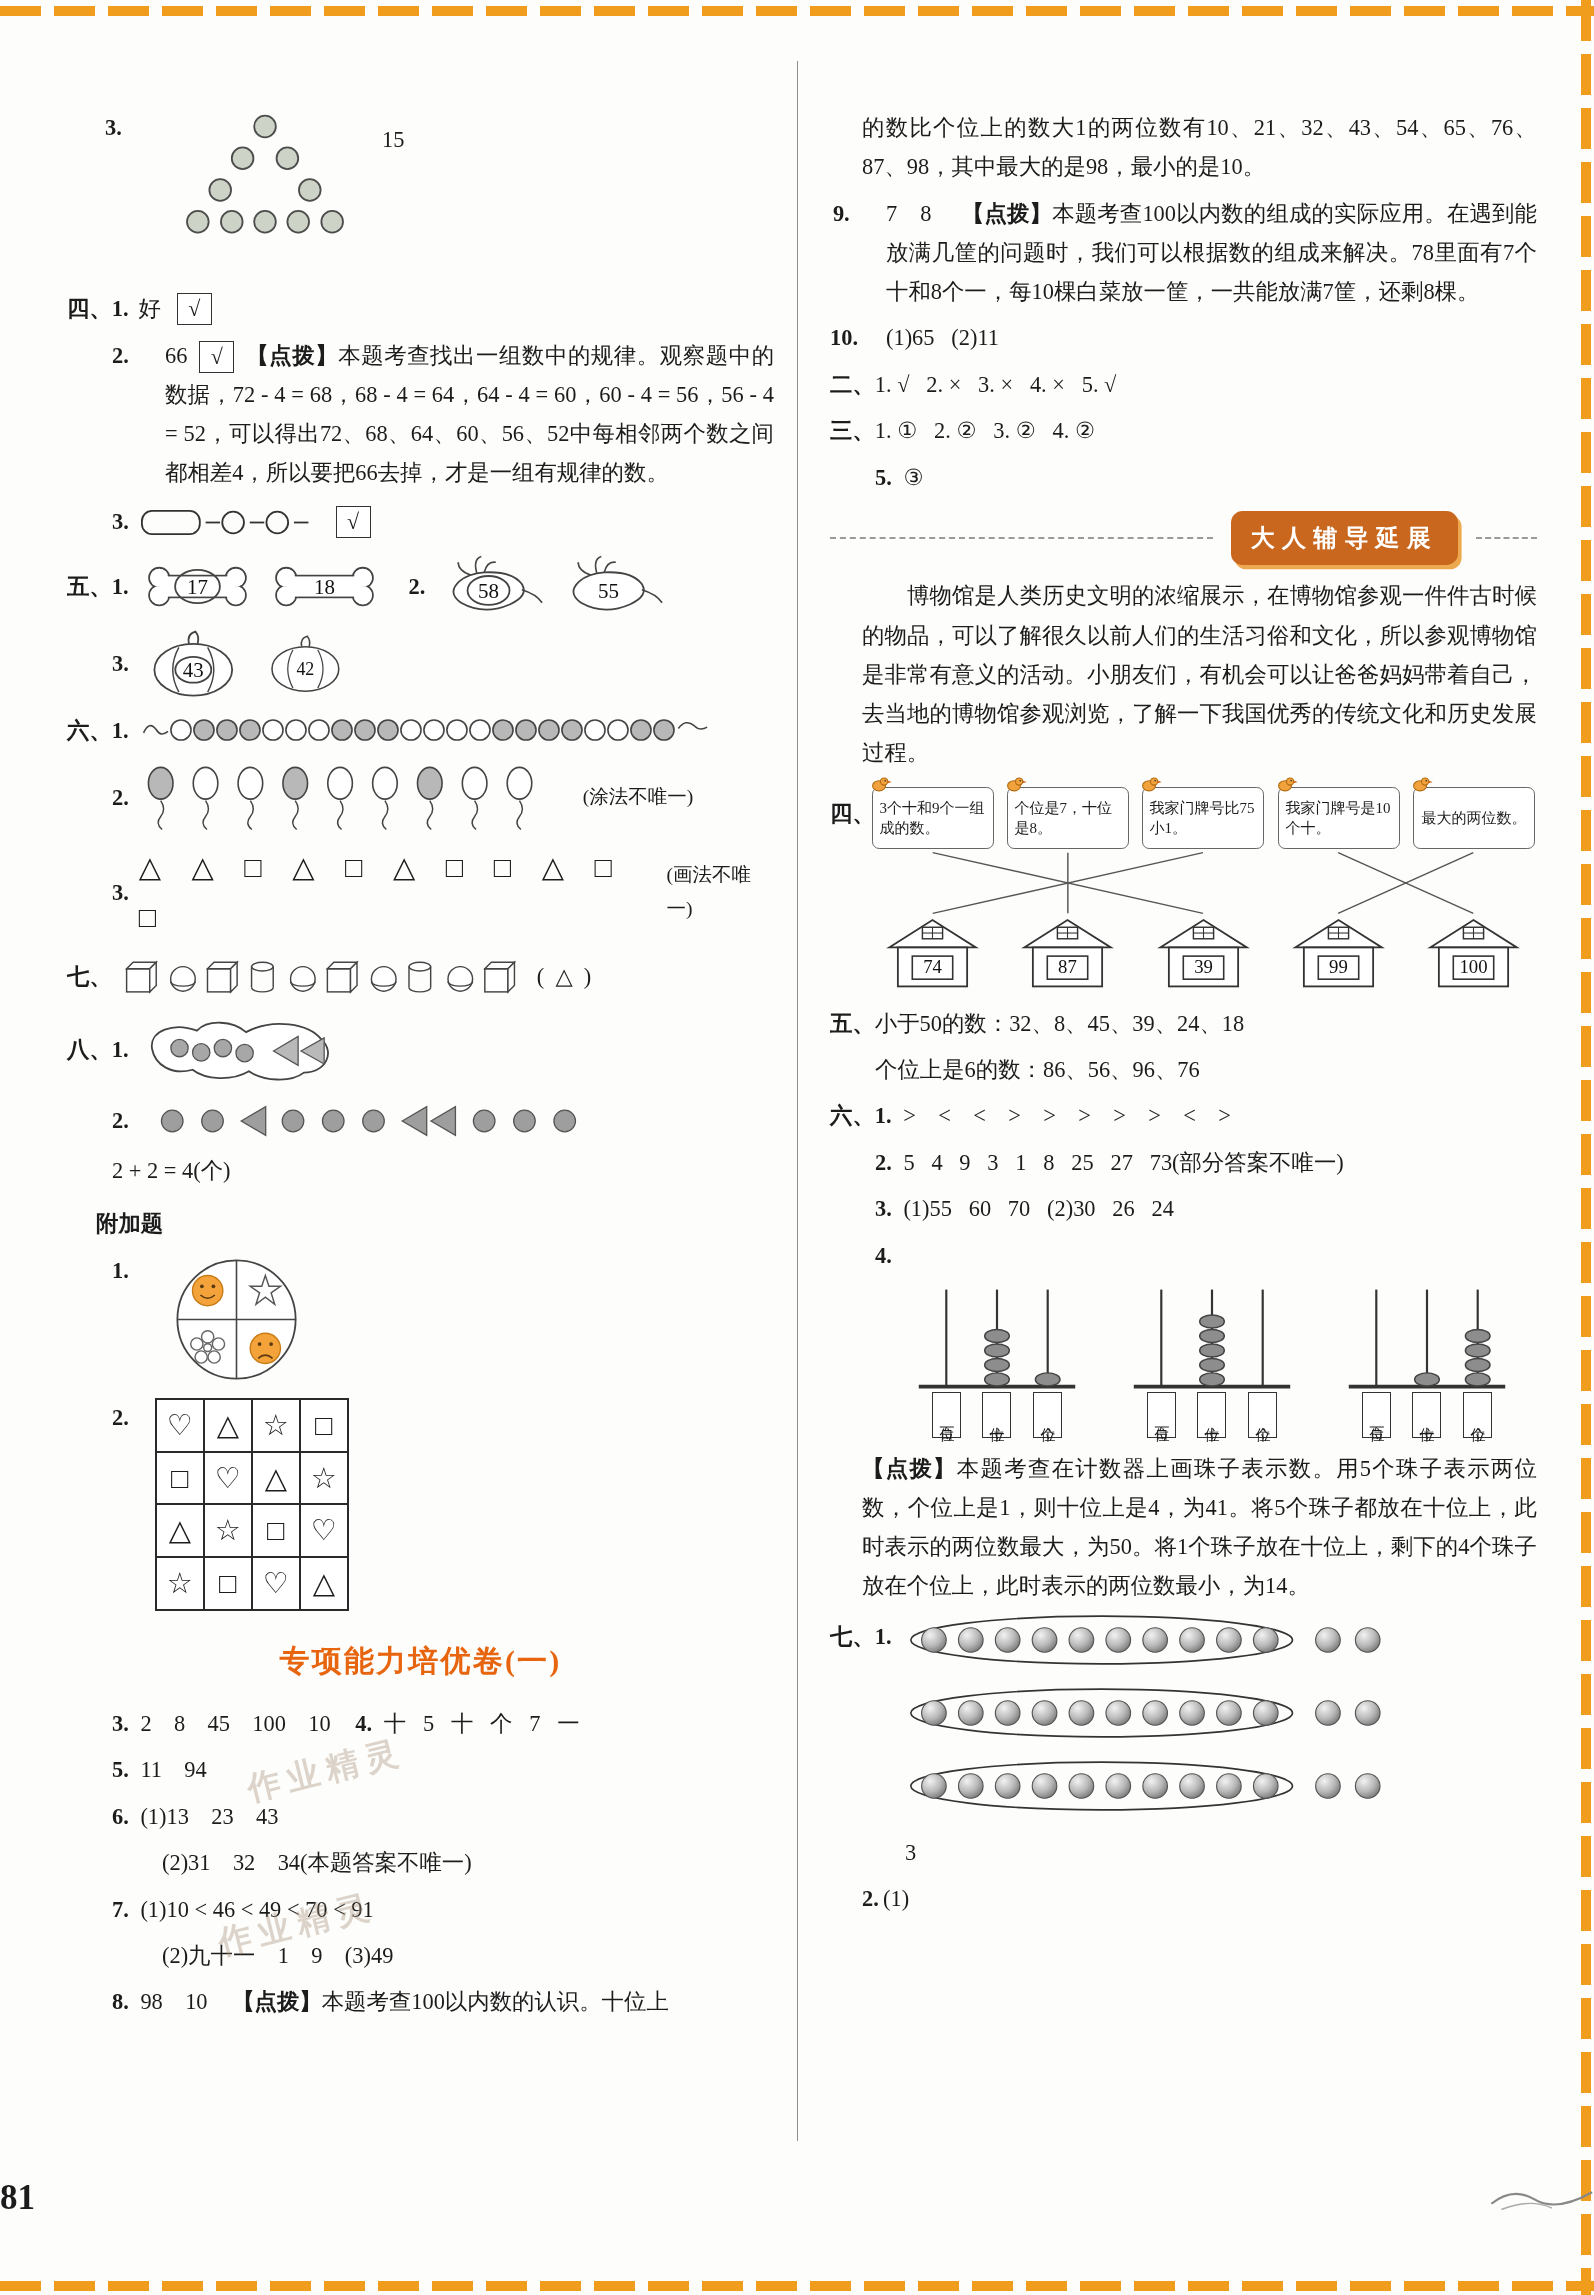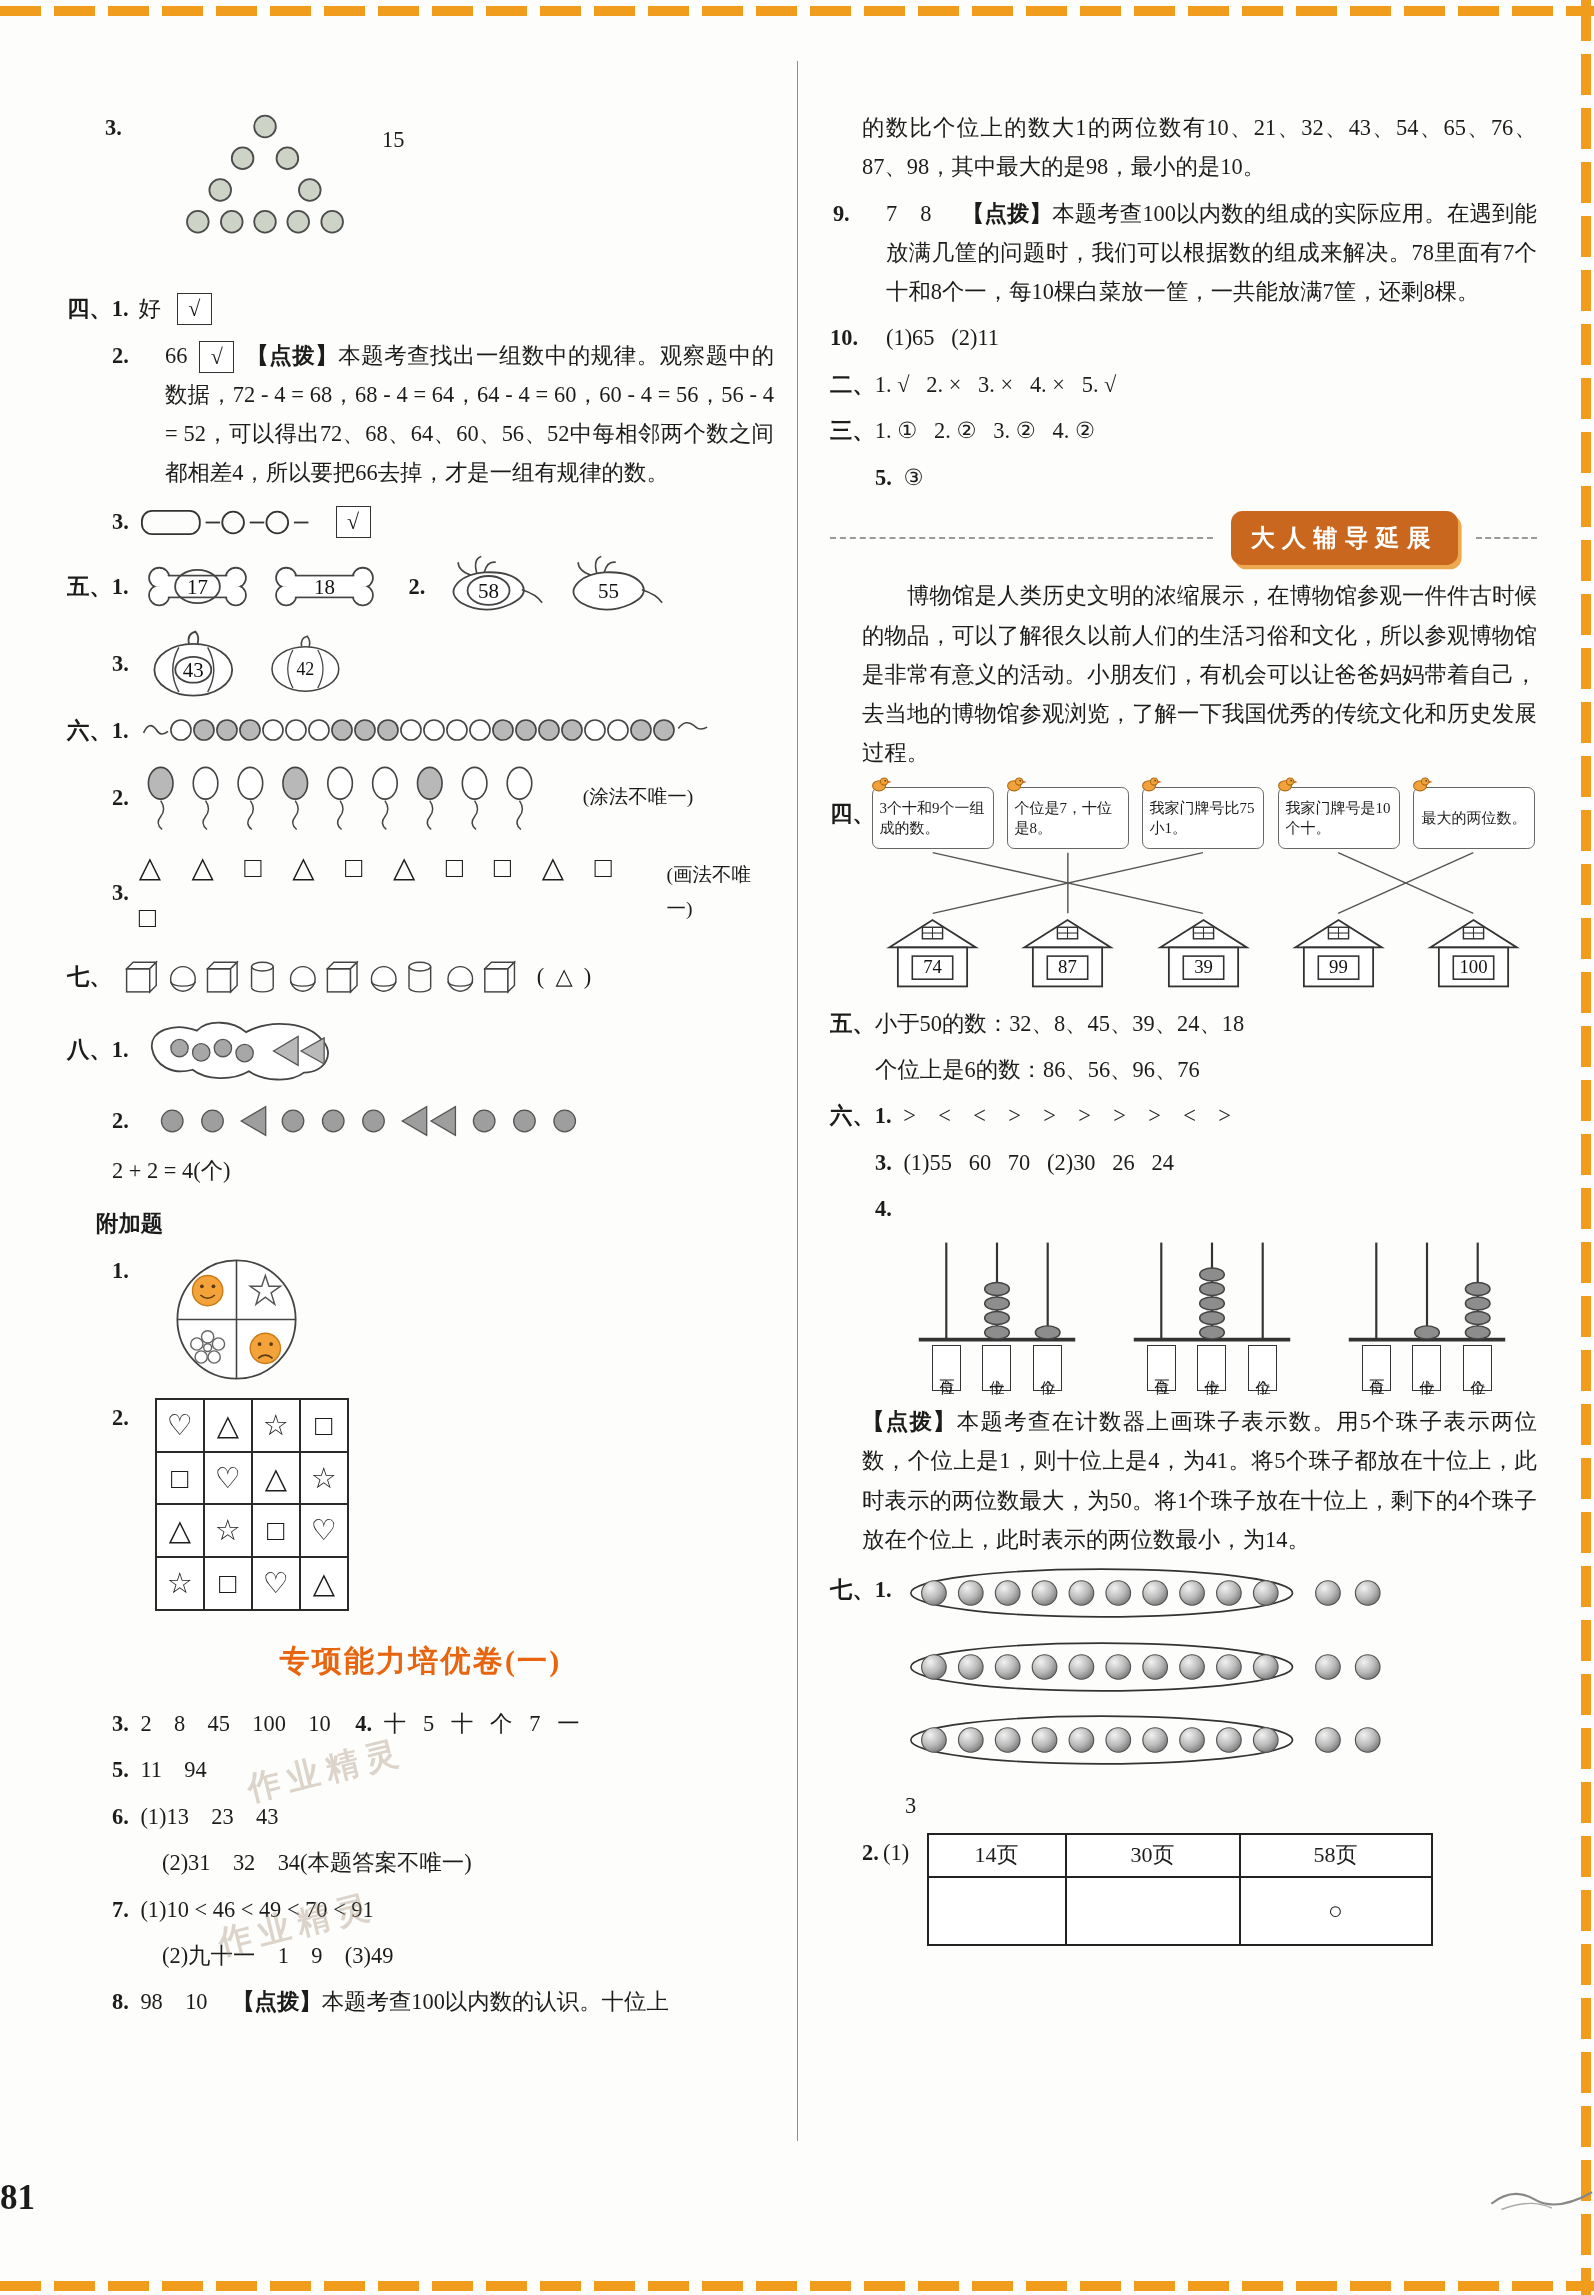--- a/index.html
+++ b/index.html
@@ -593,20 +593,23 @@
       <span class="lb t">五、</span><span class="t">小于50的数：32、8、45、39、24、18</span>
     </div>
     <div class="i" style="padding-left:45px">
       <span class="t">个位上是6的数：86、56、96、76</span>
     </div>
 
     <div class="i">
       <span class="lb t">六、1.</span><span class="t sp2">&gt;    &lt;    &lt;    &gt;    &gt;    &gt;    &gt;    &gt;    &lt;    &gt;</span>
     </div>
     <div class="i" style="padding-left:45px">
+      <span class="lb t">2.</span><span class="t sp2">5   4   9   3   1   8   25   27   73(部分答案不唯一)</span>
+    </div>
+    <div class="i" style="padding-left:45px">
       <span class="lb t">3.</span><span class="t sp2">(1)55   60   70   (2)30   26   24</span>
     </div>
     <div class="i" style="padding-left:45px;margin-bottom:0">
       <span class="lb t">4.</span>
     </div>
 
     <div class="i" style="margin:2.9px 0 5.8px 80px;display:flex;gap:41px">
       <div class="cnt">
         <svg width="174" height="113" viewBox="0 0 240 156">
           <line x1="12" y1="150" x2="228" y2="150" stroke="#333" stroke-width="5"></line>
@@ -725,34 +728,20 @@
         </g>
       </svg>
     </div>
     <div class="i" style="padding-left:75px">
       <span class="t">3</span>
     </div>
 
     <div class="i" style="padding-left:32px;display:flex;align-items:flex-start;gap:4.3px">
       <span class="lb t">2.</span>
       <span class="t">(1)</span>
-      <table class="ptable">
-        <tbody>
-            <tr>
-          <td style="width:134px">14页</td>
-          <td style="width:170px">30页</td>
-          <td style="width:188px">58页</td>
-        </tr>
-        <tr>
-          <td></td>
-          <td></td>
-          <td>○</td>
-        </tr>
-      </tbody>
-        </table>
     </div>
   </div>
 
   <div class="wm t" style="left:246px;top:1742px">作业精灵</div>
   <div class="wm t" style="left:217px;top:1896px">作业精灵</div>
 
   <div class="footer">
     <span class="pageno t">81</span>
     <svg width="108" height="32" viewBox="0 0 150 44">
       <path d="M6,30 q30,-24 60,-6 q30,18 80,-10" stroke="#888" fill="none" stroke-width="3"></path>

